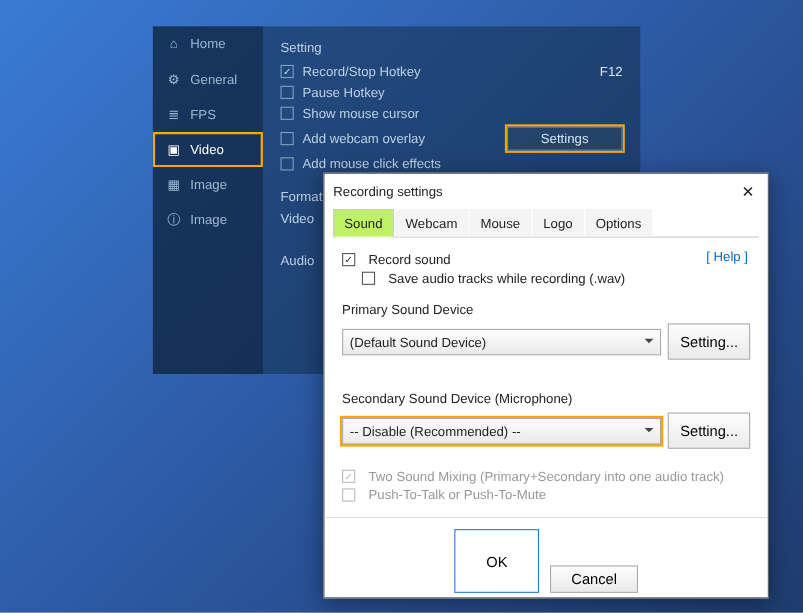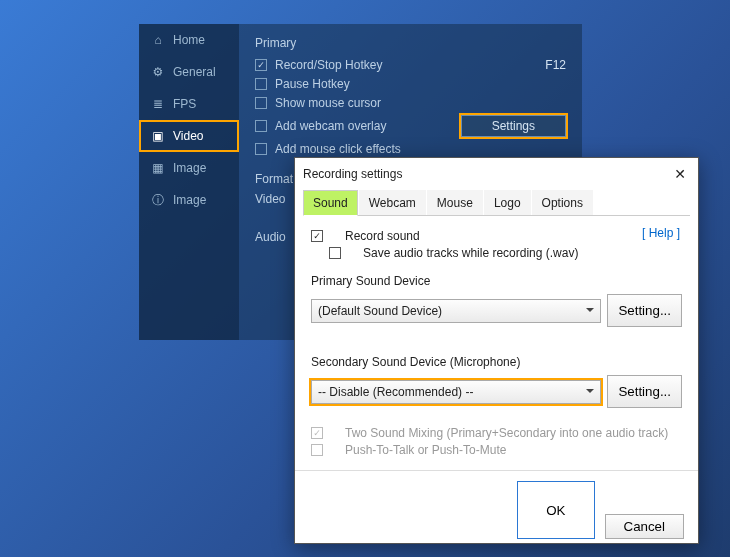--- a/index.html
+++ b/index.html
@@ -23,34 +23,34 @@
   .arrow1 { left: 516px; top: 170px; }
   .arrow2 { left: 530px; top: 350px; transform: rotate(20deg); }
 
   .dialog { position: absolute; left: 294px; top: 157px; width: 405px; height: 387px; background: #fff; border: 1px solid #555; box-shadow: 0 4px 20px rgba(0,0,0,0.4); display: flex; flex-direction: column; }
   .dialog-titlebar { display: flex; align-items: center; padding: 6px 8px; font-size: 12px; color: #222; }
   .dialog-close { margin-left: auto; width: 20px; height: 20px; display: flex; align-items: center; justify-content: center; cursor: pointer; font-size: 14px; }
   .tabs { display: flex; border-bottom: 1px solid #ccc; margin: 0 8px; }
   .tab { padding: 5px 9px; border: 1px solid transparent; border-bottom: none; cursor: pointer; color: #222; background: #f4f4f4; margin-right: 1px; }
   .tab.active { background: #bef264; border-color: #ccc; border-bottom: 1px solid #fff; margin-bottom: -1px; }
   .dialog-body { flex: 1; padding: 10px 16px; color: #222; position: relative; }
-  .chk-row { display: flex; align-items: center; gap: 22px; margin: 3px 0; }
+  .chk-row { display: flex; align-items: center; gap: 12px; margin: 3px 0; }
   .chk { width: 12px; height: 12px; border: 1px solid #555; display: inline-flex; align-items: center; justify-content: center; font-size: 9px; }
   .chk.checked::after { content: "✓"; }
   .chk.disabled { border-color: #bbb; color: #bbb; }
   .help-link { position: absolute; right: 18px; top: 10px; color: #0066cc; cursor: pointer; }
   .group-label { margin-top: 14px; margin-bottom: 6px; }
   .device-row { display: flex; gap: 6px; align-items: center; }
   .select { flex: 1; height: 24px; border: 1px solid #aaa; background: linear-gradient(#fdfdfd,#eaeaea); padding: 0 20px 0 6px; position: relative; display: flex; align-items: center; cursor: pointer; }
   .select::after { content: ""; position: absolute; right: 6px; top: 8px; border: 4px solid transparent; border-top-color: #444; }
   .select.highlight { box-shadow: 0 0 0 2px #ffa500; }
   .select.disabled { background: #eee; color: #999; cursor: default; }
   .btn-sm { height: 33px; padding: 0 10px; border: 1px solid #aaa; background: linear-gradient(#fdfdfd,#eaeaea); cursor: pointer; }
   .disabled-text { color: #999; }
-  .dialog-footer { display: flex; justify-content: flex-end; gap: 10px; padding: 10px 14px; border-top: 1px solid #ddd; }
+  .dialog-footer { display: flex; justify-content: center; gap: 10px; padding: 10px 14px; border-top: 1px solid #ddd; }
   .btn-ok { padding: 4px 28px; border: 1px solid #2a77d4; background: #fff; cursor: pointer; color: #000; }
   .btn-cancel { padding: 4px 18px; border: 1px solid #aaa; background: linear-gradient(#fdfdfd,#eaeaea); cursor: pointer; margin-top: 33px; }
   .indent { margin-left: 18px; }
   .ptt-row { display: flex; gap: 6px; margin-left: 18px; margin-top: 4px; }
 </style>
 </head>
 <body>
 
 <div class="main-window">
   <div class="sidebar">
@@ -74,21 +74,21 @@
       <span class="icon">▦</span>
       <span>Image</span>
     </div>
     <div class="sidebar-item">
       <span class="icon">ⓘ</span>
       <span>Image</span>
     </div>
   </div>
 
   <div class="content">
-    <div class="section-title">Primary</div>
+    <div class="section-title">Setting</div>
 
     <div class="opt-row">
       <span class="cb checked"></span>
       <span>Record/Stop Hotkey</span>
       <span class="val">F12</span>
     </div>
     <div class="opt-row">
       <span class="cb"></span>
       <span>Pause Hotkey</span>
       <span class="val"></span>

